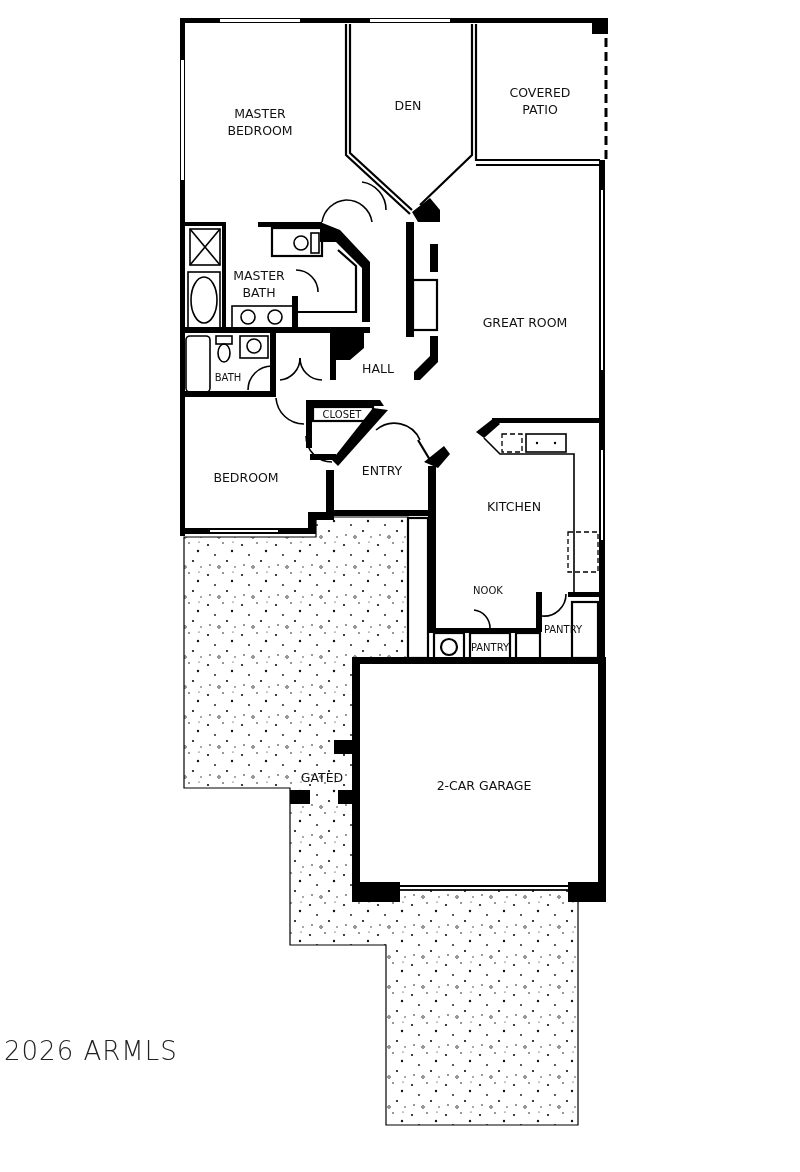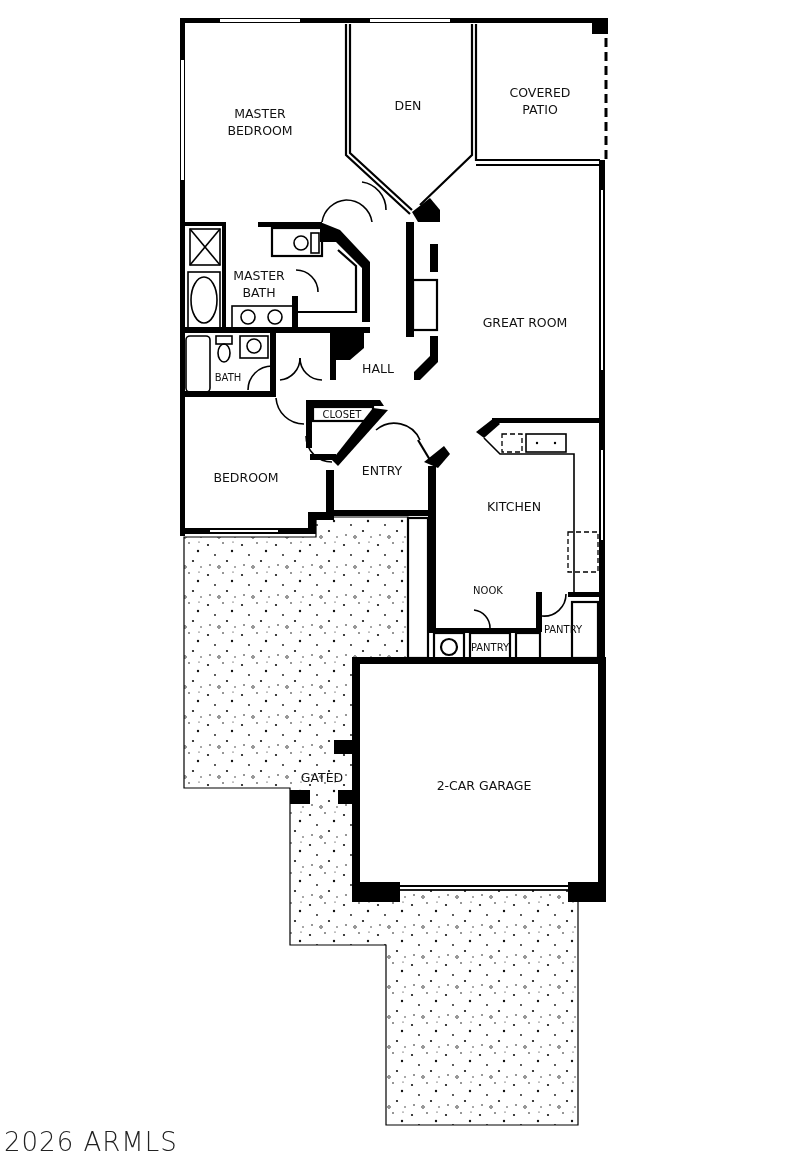--- a/index.html
+++ b/index.html
@@ -5,21 +5,21 @@
   html,body{margin:0;padding:0;background:#ffffff;}
   body{width:800px;height:1172px;position:relative;overflow:hidden;font-family:"DejaVu Sans",sans-serif;}
   #plan{position:absolute;left:0;top:0;width:800px;height:1172px;}
   .lbl{font-family:"DejaVu Sans",sans-serif;font-size:12.5px;fill:#111;text-anchor:middle;}
   .lbl-sm{font-family:"DejaVu Sans",sans-serif;font-size:10px;fill:#111;text-anchor:middle;}
   .wall{fill:#000;}
   .thin{stroke:#000;stroke-width:1.6;fill:none;}
   .med{stroke:#000;stroke-width:2.2;fill:none;}
   .dash{stroke:#000;stroke-width:3;fill:none;stroke-dasharray:9 5;}
   .dash-thin{stroke:#000;stroke-width:1.3;fill:none;stroke-dasharray:5 3;}
-  .copyright{position:absolute;left:4px;top:1127px;font-family:"DejaVu Sans",sans-serif;font-weight:200;font-size:26px;letter-spacing:1px;color:#222;}
+  .copyright{position:absolute;left:4px;top:1036px;font-family:"DejaVu Sans",sans-serif;font-weight:200;font-size:26px;letter-spacing:1px;color:#222;}
 </style>
 </head>
 <body>
 
 <svg id="plan" viewBox="0 0 800 1172" xmlns="http://www.w3.org/2000/svg">
   <defs>
     <pattern id="gravel" width="34" height="30" patternUnits="userSpaceOnUse">
       <rect width="34" height="30" fill="#fff"></rect>
       <circle cx="4" cy="5" r="1.1" fill="#111"></circle>
       <circle cx="19" cy="3" r="0.8" fill="#111"></circle>

